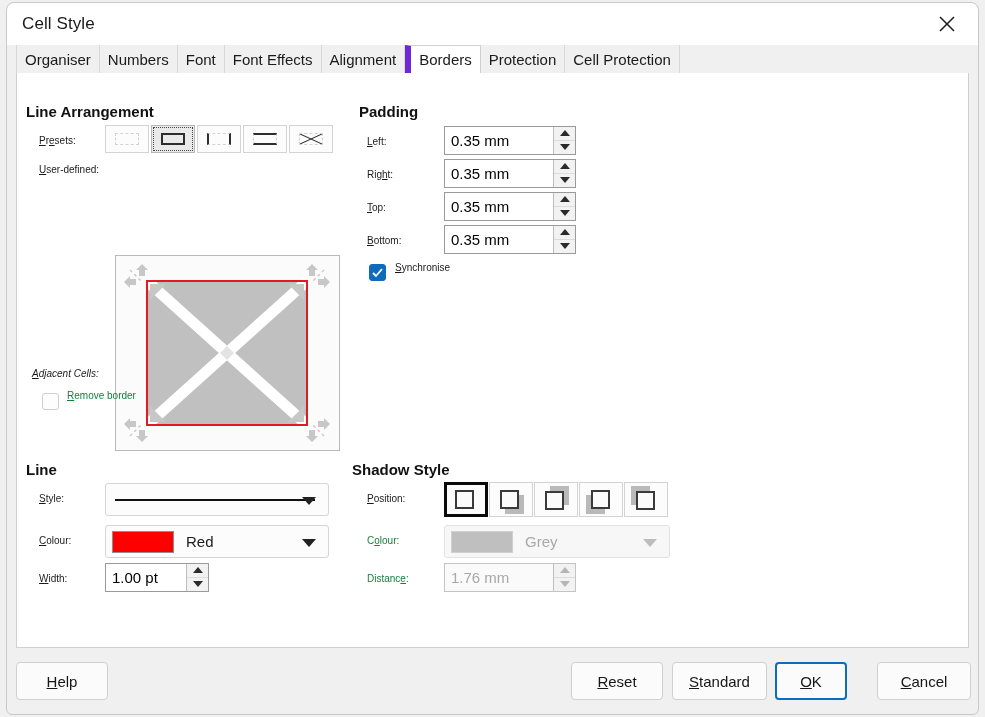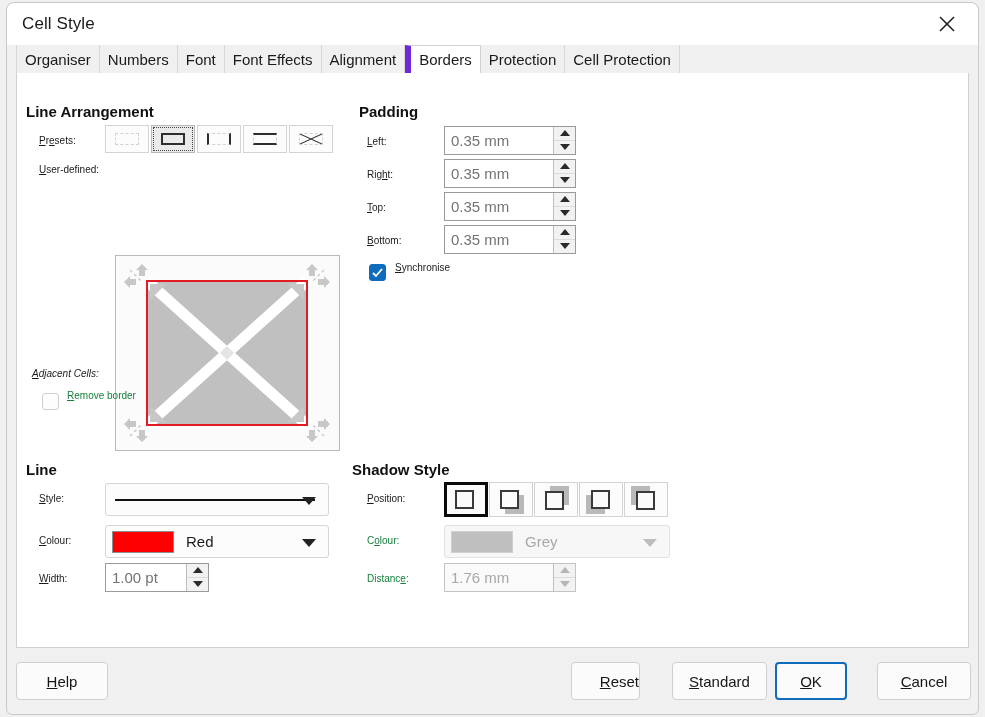--- a/index.html
+++ b/index.html
@@ -135,21 +135,21 @@
     height: 29px;
     background: #ffffff;
     border: 1px solid #9a9a9a;
     display: flex; align-items: stretch;
   }
   .spin.dim { border-color: #c4c4c4; background: #fafafa; }
   .spin .val {
     flex: 1 1 auto;
     display: flex; align-items: center;
     padding-left: 6px;
-    font-size: 15px; color: #737373;
+    font-size: 15px; color: #000000;
   }
   .spin.dim .val { color: #a8a8a8; }
   .spin .btns {
     width: 22px;
     border-left: 1px solid #bdbdbd;
     background: #f2f2f2;
     display: flex; flex-direction: column;
   }
   .spin .btns div {
     flex: 1 1 50%;
@@ -501,21 +501,21 @@
           </div>
       </div>
     </div>
 
   </div>
 
   <div class="footer">
     <div class="btn" style="left:9px; top:14px; width:92px;">
         <span><span class="u">H</span>elp</span>
       </div>
-    <div class="btn" style="left:564px; top:14px; width:69px;justify-content:flex-end;">
+    <div class="btn" style="left:564px; top:14px; width:92px;">
         <span><span class="u">R</span>eset</span>
       </div>
     <div class="btn" style="left:665px; top:14px; width:95px;">
         <span><span class="u">S</span>tandard</span>
       </div>
     <div class="btn default" style="left:768px; top:14px; width:72px;">
         <span><span class="u">O</span>K</span>
       </div>
     <div class="btn" style="left:870px; top:14px; width:94px;">
         <span><span class="u">C</span>ancel</span>

